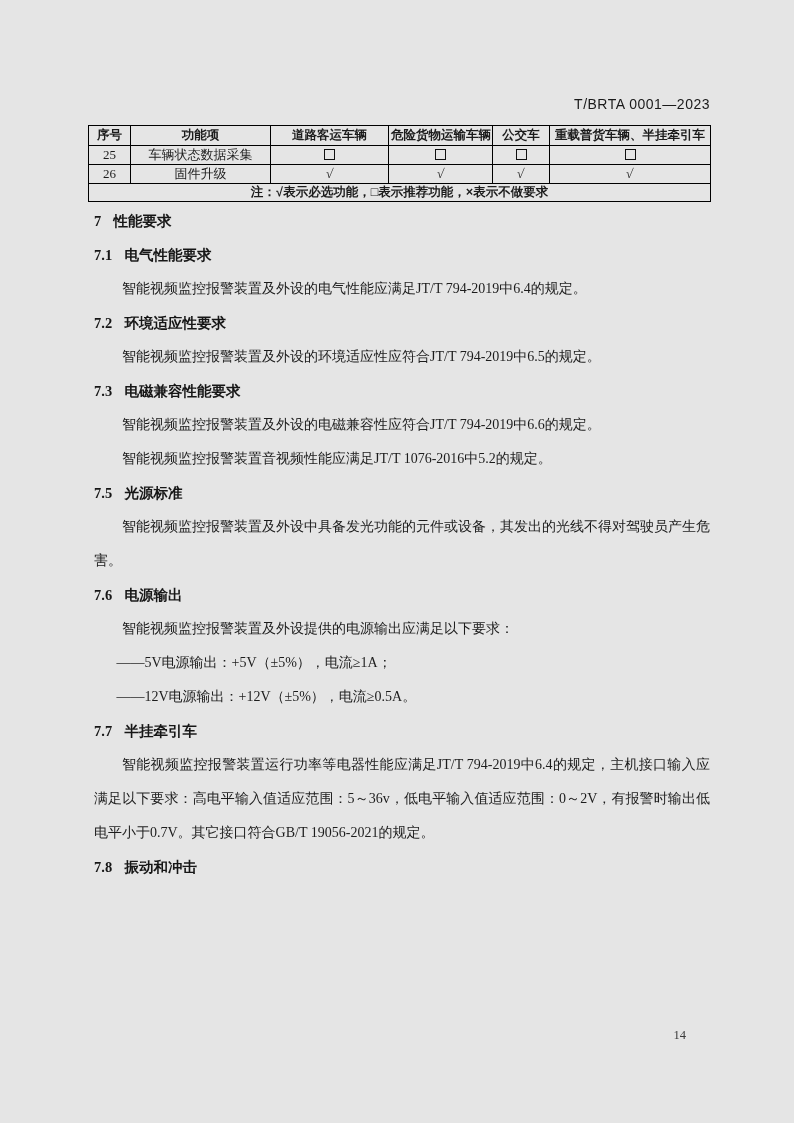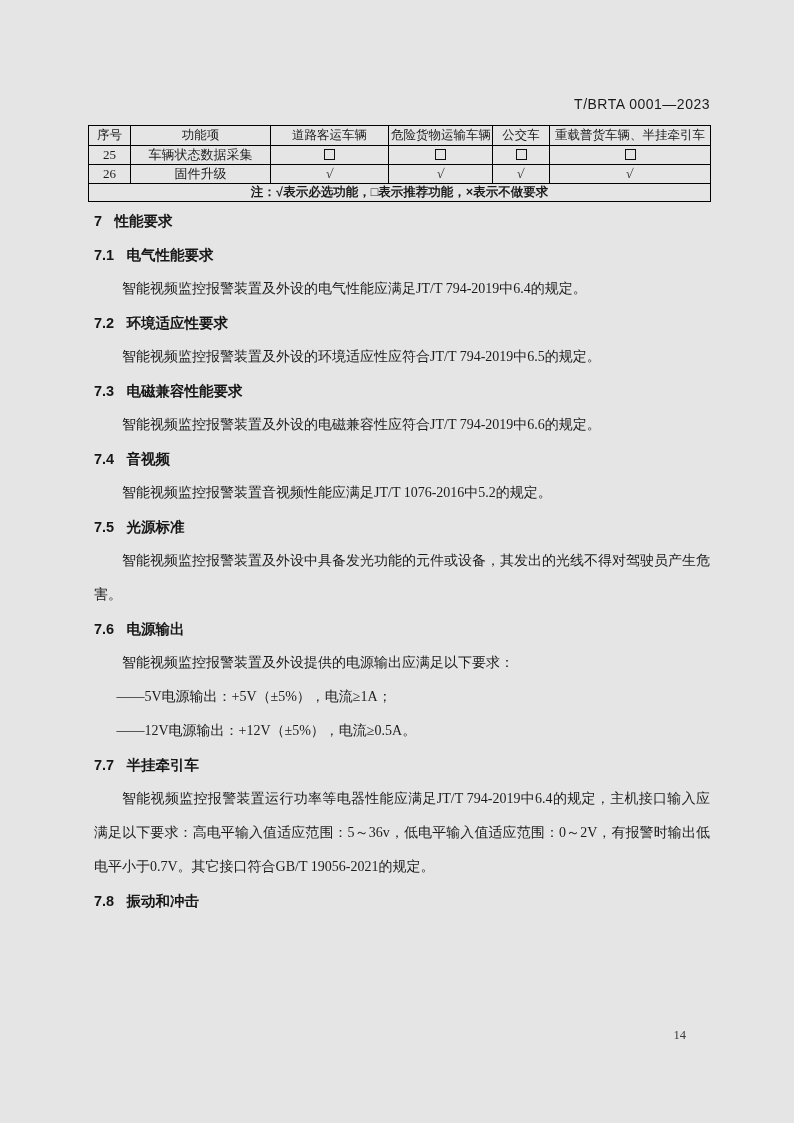--- a/index.html
+++ b/index.html
@@ -32,21 +32,21 @@
   }
   .func-table th, .func-table td {
     border:1px solid #000;
     padding:0 2px;
     text-align:center;
     overflow:hidden;
     white-space:nowrap;
   }
   .func-table th {
     font-family:"Liberation Sans", sans-serif;
-    font-weight:normal;
+    font-weight:bold;
     font-size:12.5px;
     height:19px;
   }
   .func-table td {
     font-size:13px;
     height:18px;
   }
   .func-table td.note-cell {
     font-family:Liberation Mono, monospace;
     font-weight:bold;
@@ -64,21 +64,21 @@
     width:9px; height:9px;
     border:1.6px solid #111;
     vertical-align:middle;
     margin-top:-3px;
   }
   
   .content {
     margin:2px 84px 0 94px;
   }
   .sec-h {
-    font-family:Liberation Sans, sans-serif;
+    font-family:Liberation Serif, serif;
     font-weight:bold;
     font-size:14.5px;
     line-height:34px;
     margin:0;
     color:#161616;
   }
   .sec-num { margin-right:0.85em; }
   .content p {
     margin:0;
     font-size:14px;
@@ -150,21 +150,20 @@
   </table>
 
   <div class="content">
       <h2 class="sec-h"><span class="sec-num">7</span><span>性能要求</span></h2>
       <h2 class="sec-h"><span class="sec-num">7.1</span><span>电气性能要求</span></h2>
       <p class="indent">智能视频监控报警装置及外设的电气性能应满足JT/T 794-2019中6.4的规定。</p>
       <h2 class="sec-h"><span class="sec-num">7.2</span><span>环境适应性要求</span></h2>
       <p class="indent">智能视频监控报警装置及外设的环境适应性应符合JT/T 794-2019中6.5的规定。</p>
       <h2 class="sec-h"><span class="sec-num">7.3</span><span>电磁兼容性能要求</span></h2>
       <p class="indent">智能视频监控报警装置及外设的电磁兼容性应符合JT/T 794-2019中6.6的规定。</p>
-      <h2 class="sec-h"><span class="sec-num">7.4</span><span>音视频</span></h2>
       <p class="indent">智能视频监控报警装置音视频性能应满足JT/T 1076-2016中5.2的规定。</p>
       <h2 class="sec-h"><span class="sec-num">7.5</span><span>光源标准</span></h2>
       <p class="indent">智能视频监控报警装置及外设中具备发光功能的元件或设备，其发出的光线不得对驾驶员产生危害。</p>
       <h2 class="sec-h"><span class="sec-num">7.6</span><span>电源输出</span></h2>
       <p class="indent">智能视频监控报警装置及外设提供的电源输出应满足以下要求：</p>
       <p class="dash">——5V电源输出：+5V（±5%），电流≥1A；</p>
       <p class="dash">——12V电源输出：+12V（±5%），电流≥0.5A。</p>
       <h2 class="sec-h"><span class="sec-num">7.7</span><span>半挂牵引车</span></h2>
       <p class="indent">智能视频监控报警装置运行功率等电器性能应满足JT/T 794-2019中6.4的规定，主机接口输入应满足以下要求：高电平输入值适应范围：5～36v，低电平输入值适应范围：0～2V，有报警时输出低电平小于0.7V。其它接口符合GB/T 19056-2021的规定。</p>
       <h2 class="sec-h"><span class="sec-num">7.8</span><span>振动和冲击</span></h2>

